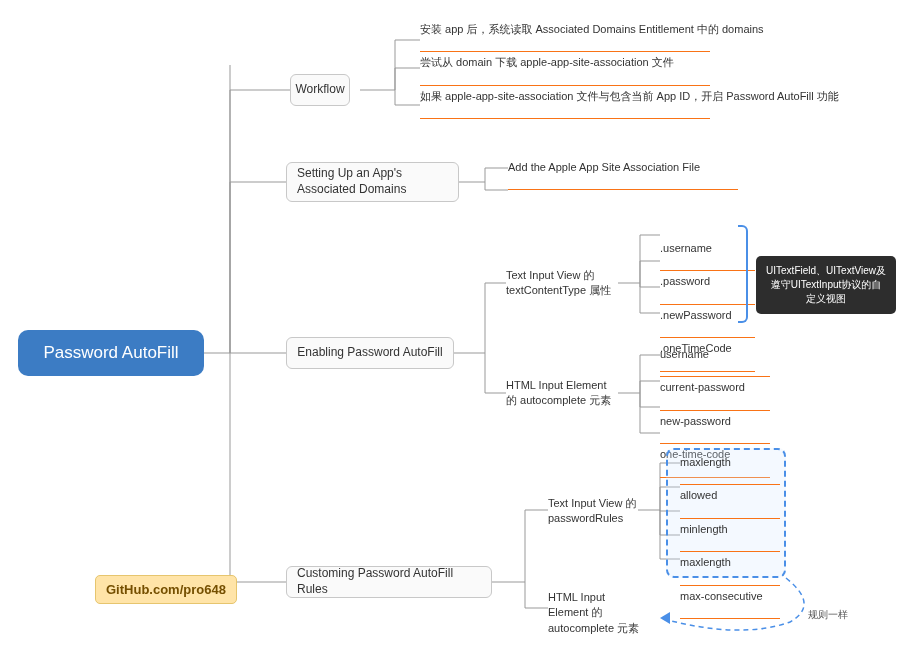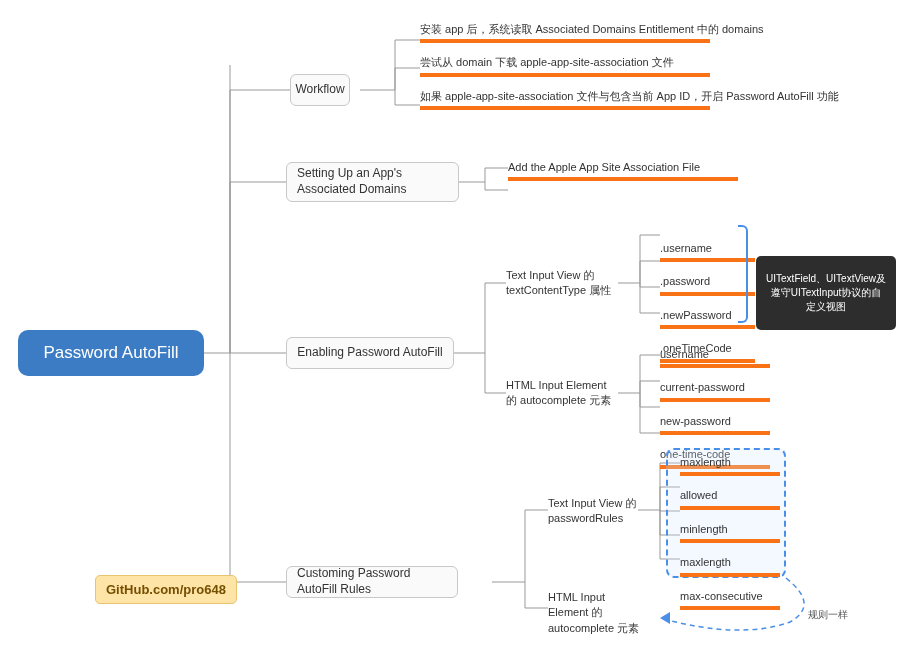--- a/index.html
+++ b/index.html
@@ -1,21 +1,21 @@
 <!DOCTYPE html>
 <html><head>
 <meta charset="utf-8">
 <style>
 *{box-sizing:border-box;margin:0;padding:0}
 body{font-family:-apple-system,BlinkMacSystemFont,"Segoe UI",Helvetica,Arial,sans-serif;background:#fff;width:912px;height:660px;position:relative;overflow:hidden}
 .root{position:absolute;left:18px;top:330px;width:186px;height:46px;background:#3c7cc4;color:#fff;display:flex;align-items:center;justify-content:center;font-size:17px;border-radius:10px}
 .node{position:absolute;border:1px solid #c8c8c8;border-radius:6px;padding:7px 10px;font-size:12px;color:#333;background:#fafafa;display:flex;align-items:center;line-height:1.3}
 .leaf{position:absolute;font-size:11px;color:#333;line-height:1.4}
-.leaf-line{border-bottom:4px solid #f97316;padding-bottom:2px;margin-bottom:12px;white-space:nowrap}
-.tag{position:absolute;background:#2d2d2d;color:#fff;font-size:10px;padding:16px 10px;border-radius:5px;text-align:center;line-height:1.4;width:140px}
+.leaf-line{border-bottom:1px solid #f97316;padding-bottom:14px;margin-bottom:3px;white-space:nowrap}
+.tag{position:absolute;background:#2d2d2d;color:#fff;font-size:10px;padding:8px 10px;border-radius:5px;text-align:center;line-height:1.4;width:140px}
 .gh{position:absolute;left:95px;top:575px;background:#ffe4a8;border:1px solid #e6c56e;color:#754f00;font-size:13px;font-weight:600;padding:6px 10px;border-radius:5px}
 .dashbox{position:absolute;border:2px dashed #4a8fe7;border-radius:8px;background:rgba(210,230,255,0.25)}
 .bracket{position:absolute;border:2px solid #4a8fe7;border-left:none;border-radius:0 6px 6px 0;width:10px}
 svg.lines{position:absolute;left:0;top:0;width:912px;height:660px;pointer-events:none}
 .anno{position:absolute;font-size:10px;color:#555}
 </style>
 </head>
 <body>
 
 <svg class="lines">
@@ -90,21 +90,21 @@
 <div class="tag" style="left:756px;top:256px"><span>UITextField、UITextView及遵守UITextInput协议的自定义视图</span></div>
 
 <div class="leaf" style="left:506px;top:378px;width:112px"><span>HTML Input Element 的 autocomplete 元素</span></div>
 <div class="leaf" style="left:660px;top:347px;width:110px">
 <div class="leaf-line">username</div>
 <div class="leaf-line">current-password</div>
 <div class="leaf-line">new-password</div>
 <div class="leaf-line">one-time-code</div>
 </div>
 
-<div class="node" style="left:286px;top:566px;width:172px;height:32px;justify-content:center">
+<div class="node" style="left:286px;top:566px;width:206px;height:32px;justify-content:center">
     <span>Customing Password AutoFill Rules</span>
   </div>
 <div class="leaf" style="left:548px;top:496px;width:92px"><span>Text Input View 的 passwordRules</span></div>
 <div class="dashbox" style="left:666px;top:448px;width:120px;height:130px"></div>
 <div class="leaf" style="left:680px;top:455px;width:100px">
 <div class="leaf-line">maxlength</div>
 <div class="leaf-line">allowed</div>
 <div class="leaf-line">minlength</div>
 <div class="leaf-line">maxlength</div>
 <div class="leaf-line">max-consecutive</div>

